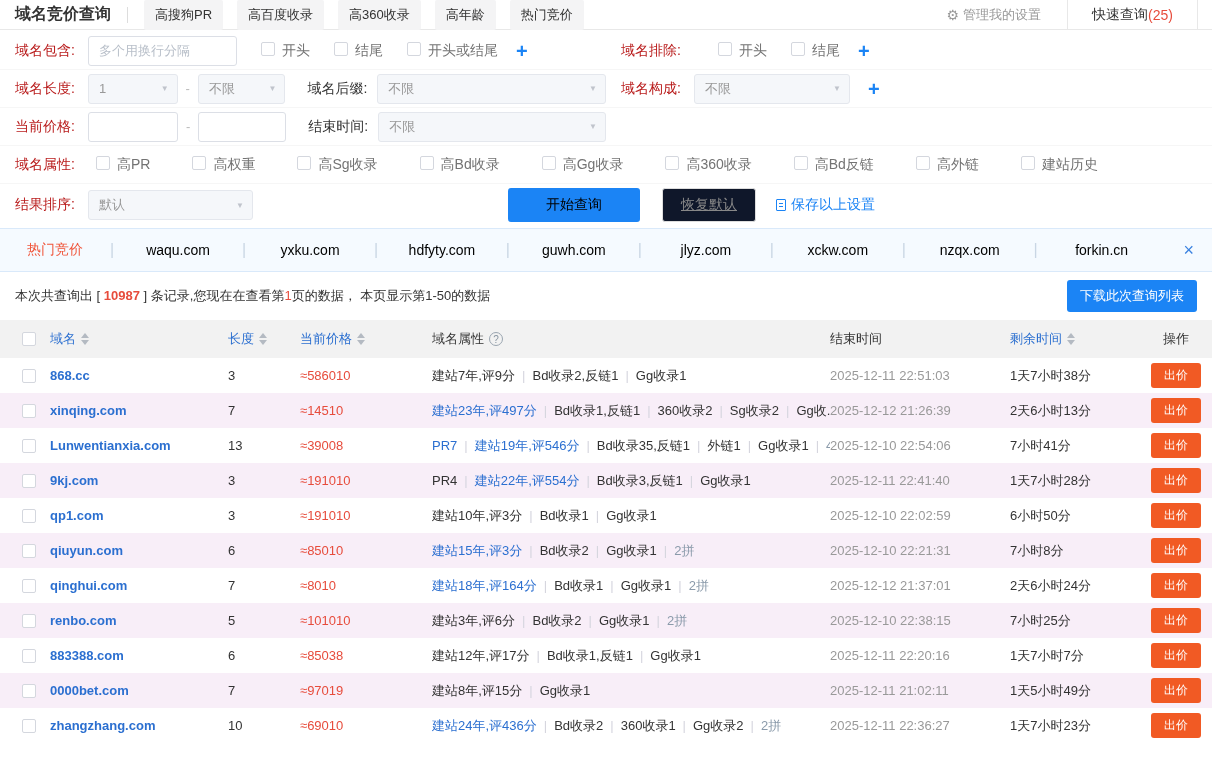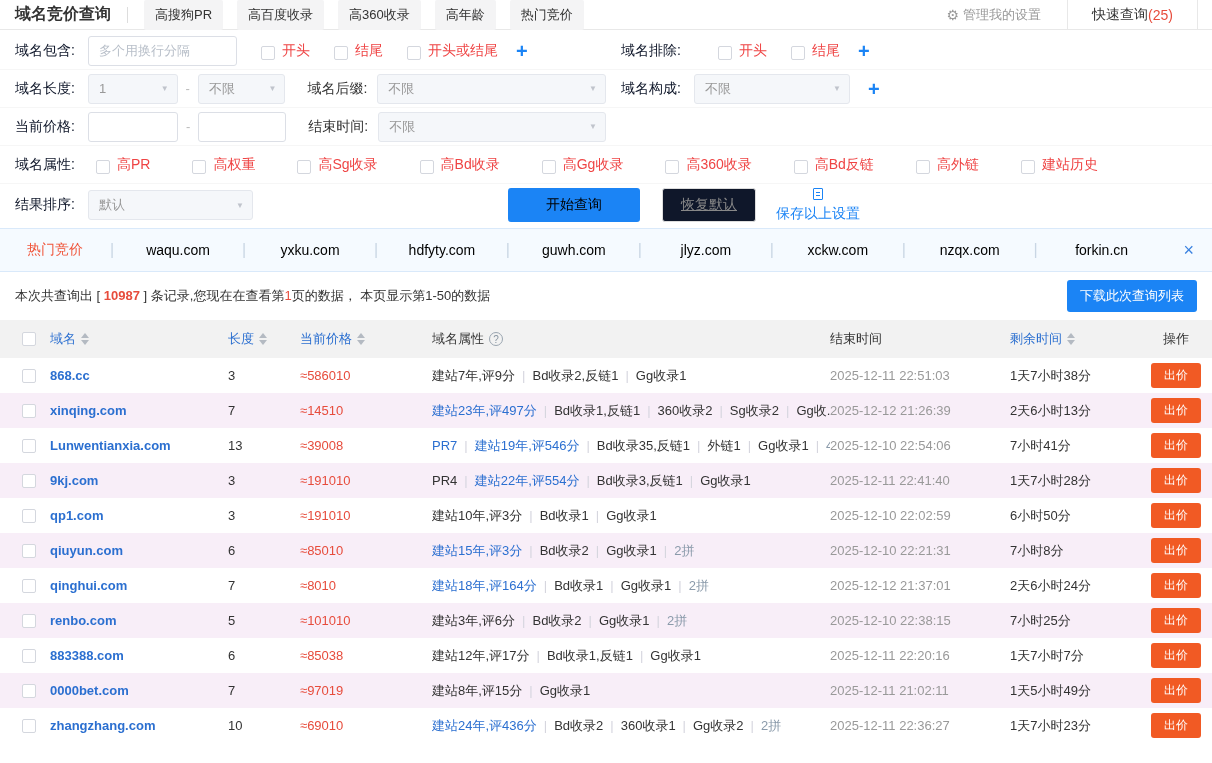--- a/index.html
+++ b/index.html
@@ -17,38 +17,38 @@
   .tb-right{margin-left:auto;display:flex;align-items:center;height:100%;}
   .settings{color:#999;font-size:13px;margin-right:26px;cursor:pointer;display:flex;align-items:center;gap:4px;}
   .gear{font-size:14px;}
   .quick{height:100%;display:flex;align-items:center;padding:0 24px;border-left:1px solid var(--border);border-right:1px solid var(--border);font-size:14px;cursor:pointer;margin-right:14px;}
   .quick .red{color:var(--red);}
   
   .filters{padding:2px 0;}
   .frow{display:flex;align-items:center;min-height:38px;border-bottom:1px solid #f6f6f6;}
   .frow:last-child{border-bottom:none;min-height:42px;}
   .half{width:606px;display:flex;align-items:center;}
-  .flabel{width:88px;padding-left:15px;font-size:14px;color:#0f172a;flex:none;}
+  .flabel{width:88px;padding-left:15px;font-size:14px;color:#b91c1c;flex:none;}
   .flabel2{font-size:14px;color:#333;margin-left:22px;margin-right:10px;flex:none;}
   .fin{border:1px solid #dcdfe6;border-radius:3px;height:30px;padding:0 10px;font-size:13px;color:#333;outline:none;}
   .fin::placeholder{color:#b8bfc9;}
   .w182{width:149px;} .w170{width:170px;} .w90{width:90px;} .w88{width:88px;}
   .sel{background:#f5f7fa;border:1px solid #e4e7ed;border-radius:3px;height:30px;display:flex;align-items:center;padding:0 8px 0 10px;font-size:13px;color:#999;cursor:pointer;}
   .sel .caret{margin-left:auto;font-size:8px;color:#c0c4cc;padding-left:8px;}
   .sw90{width:90px;} .sw88{width:88px;} .sw230{width:230px;} .sw156{width:156px;} .sw165{width:165px;}
   .dash{color:#bbb;margin:0 8px;font-size:13px;}
   .cbg{display:flex;align-items:center;}
-  .cb{display:inline-flex;align-items:flex-end;margin-left:24px;cursor:pointer;font-size:14px;color:#ef4444;}
+  .cb{display:inline-flex;align-items:flex-start;margin-left:24px;cursor:pointer;font-size:14px;color:#737373;}
   .cb-box{width:14px;height:14px;border:1px solid #d4d7de;border-radius:2px;background:#fff;margin-right:7px;flex:none;}
   .cb-attrs .cb{margin-left:8px;margin-right:34px;}
   .plus{color:var(--accent);font-size:20px;font-weight:bold;margin-left:18px;cursor:pointer;line-height:1;}
   .btn{border:none;border-radius:3px;font-size:14px;cursor:pointer;}
   .btn-search{background:var(--accent);color:#000000;padding:8px 38px;margin-left:255px;}
   .btn-reset{background:#0f172a;color:#888;border:1px solid #ddd;padding:7px 18px;margin-left:22px;text-decoration:underline;}
-  .save-link{color:var(--accent);font-size:14px;margin-left:20px;display:inline-flex;align-items:center;gap:5px;cursor:pointer;flex-direction:column;}
+  .save-link{color:var(--accent);font-size:14px;margin-left:20px;display:inline-flex;align-items:center;gap:5px;cursor:pointer;}
   .doc-ic{width:10px;height:12px;border:1px solid var(--accent);border-radius:1px;position:relative;display:inline-block;}
   .doc-ic::after{content:"";position:absolute;left:2px;right:2px;top:3px;border-top:1px solid var(--accent);box-shadow:0 3px 0 var(--accent);}
   
   .hotbar{height:44px;background:#f5faff;border-top:1px solid #d9e9fa;border-bottom:1px solid #d9e9fa;display:flex;align-items:center;}
   .hot-label{width:110px;text-align:center;color:var(--hot);font-size:14px;flex:none;}
   .hot-sep{color:#c9d6e4;flex:none;}
   .hot-link{flex:1;text-align:center;color:#000000;font-size:14px;cursor:pointer;}
   .hot-close{padding:0 18px;color:#3b82e0;font-size:18px;cursor:pointer;flex:none;}
   
   .summary{height:48px;display:flex;align-items:center;padding:0 15px;font-size:13px;color:#333;}

